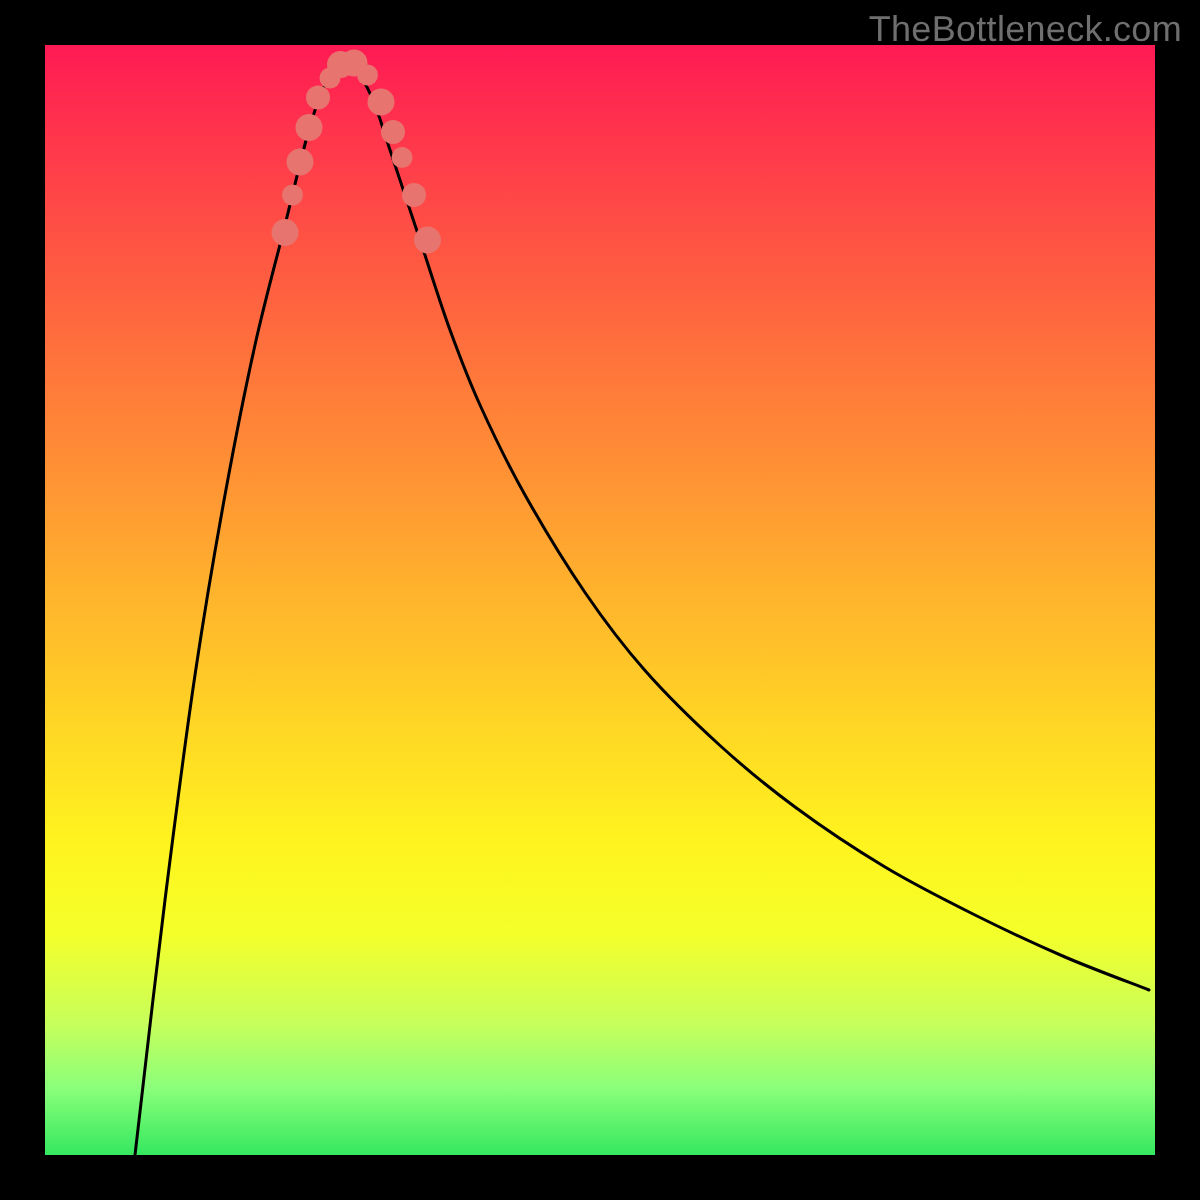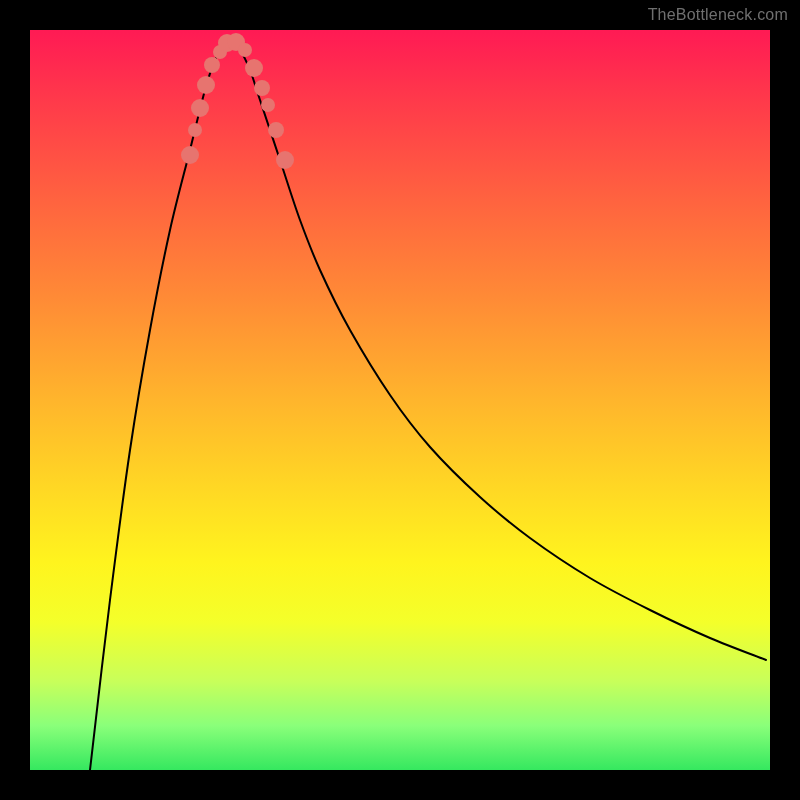--- a/index.html
+++ b/index.html
@@ -28,21 +28,21 @@
       #f4ff2a 80%,
       #c8ff5a 88%,
       #8aff7a 94%,
       #35e85f 100%);
   }
   .watermark {
     position: absolute;
     top: 6px;
     right: 12px;
     color: #6f6f6f;
-    font-size: 16px;
+    font-size: 24px;
     font-weight: 500;
     letter-spacing: 0.2px;
     user-select: none;
   }
   svg.plot {
     position: absolute;
     left: 0;
     top: 0;
     width: 740px;
     height: 740px;

